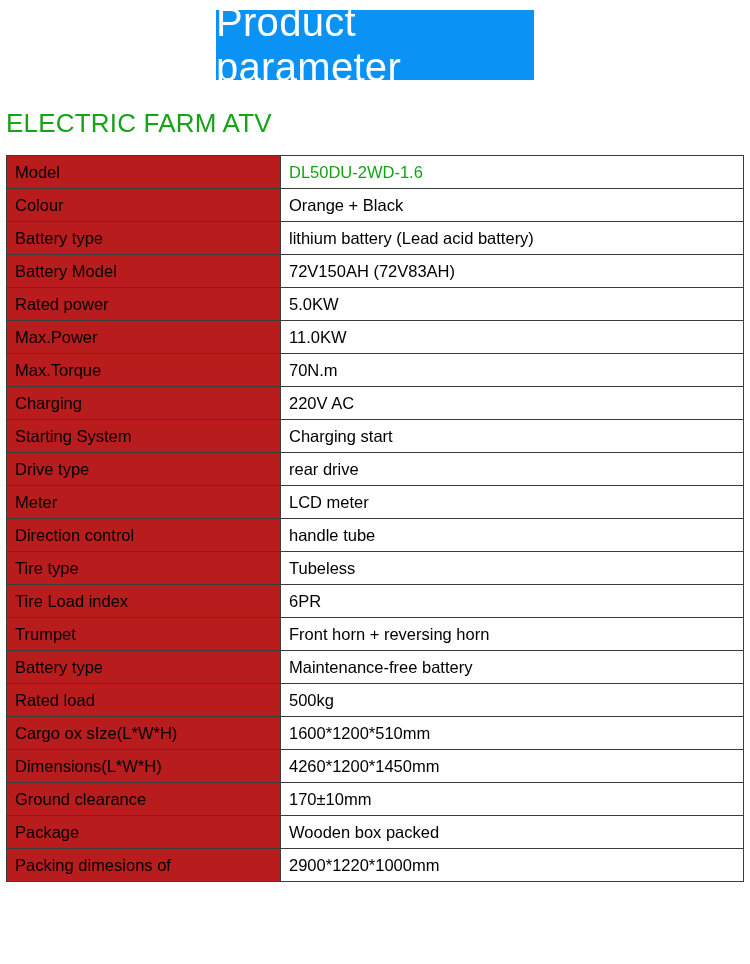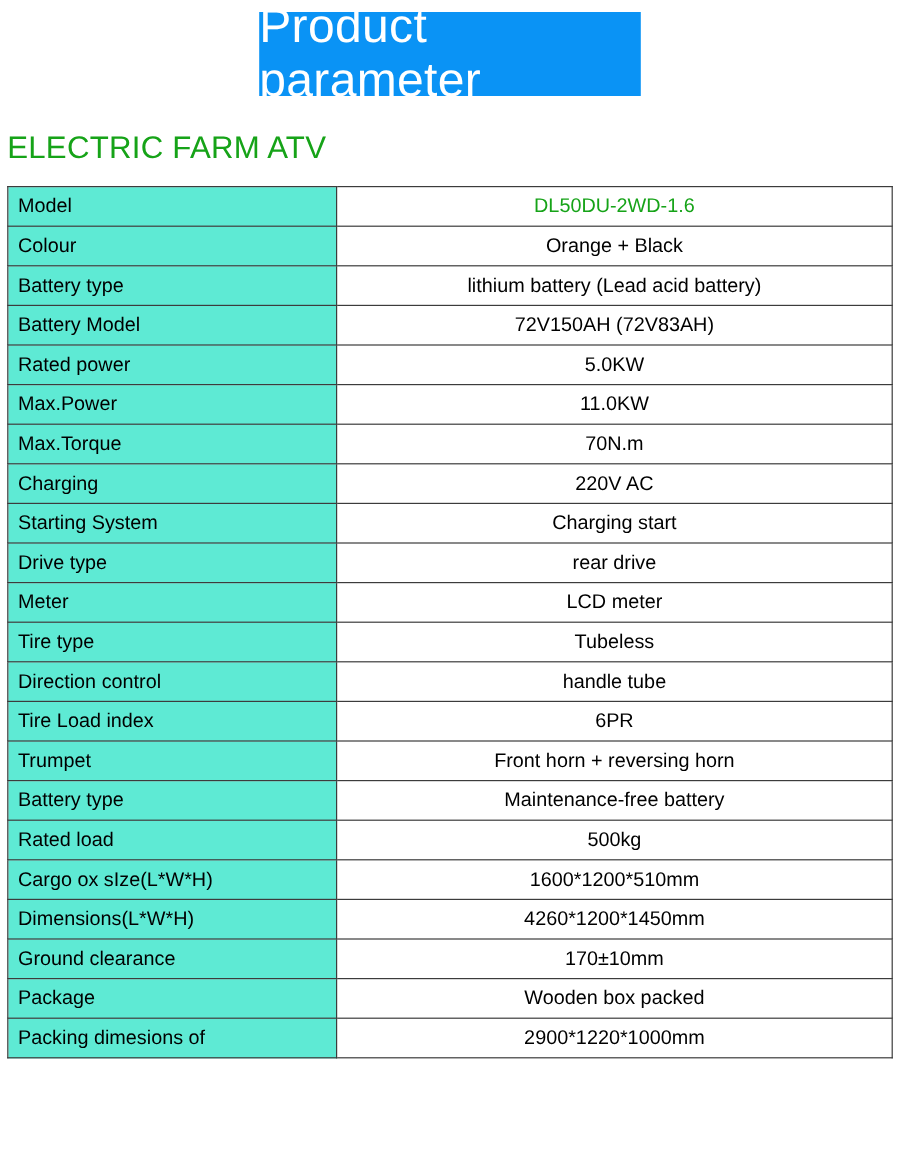--- a/index.html
+++ b/index.html
@@ -53,26 +53,26 @@
   .spec-table td {
     border: 1px solid #3c3c3c;
     height: 33px;
     padding: 0 8px;
     font-size: 16.5px;
     color: #000000;
     box-sizing: border-box;
   }
   .spec-table td.label {
     width: 274px;
-    background: #5eead4;
+    background: #b91c1c;
     text-align: left;
   }
   .spec-table td.value {
     background: #ffffff;
-    text-align: center;
+    text-align: left;
   }
   .spec-table tr.first-row td.value {
     color: #16a318;
   }
 </style>
 </head>
 <body>
 
 <div class="page">
 
@@ -124,26 +124,26 @@
       </tr>
       <tr>
         <td class="label">Drive type</td>
         <td class="value">rear drive</td>
       </tr>
       <tr>
         <td class="label">Meter</td>
         <td class="value">LCD meter</td>
       </tr>
       <tr>
+        <td class="label">Direction control</td>
+        <td class="value">handle tube</td>
+      </tr>
+      <tr>
         <td class="label">Tire type</td>
         <td class="value">Tubeless</td>
-      </tr>
-      <tr>
-        <td class="label">Direction control</td>
-        <td class="value">handle tube</td>
       </tr>
       <tr>
         <td class="label">Tire Load index</td>
         <td class="value">6PR</td>
       </tr>
       <tr>
         <td class="label">Trumpet</td>
         <td class="value">Front horn + reversing horn</td>
       </tr>
       <tr>

